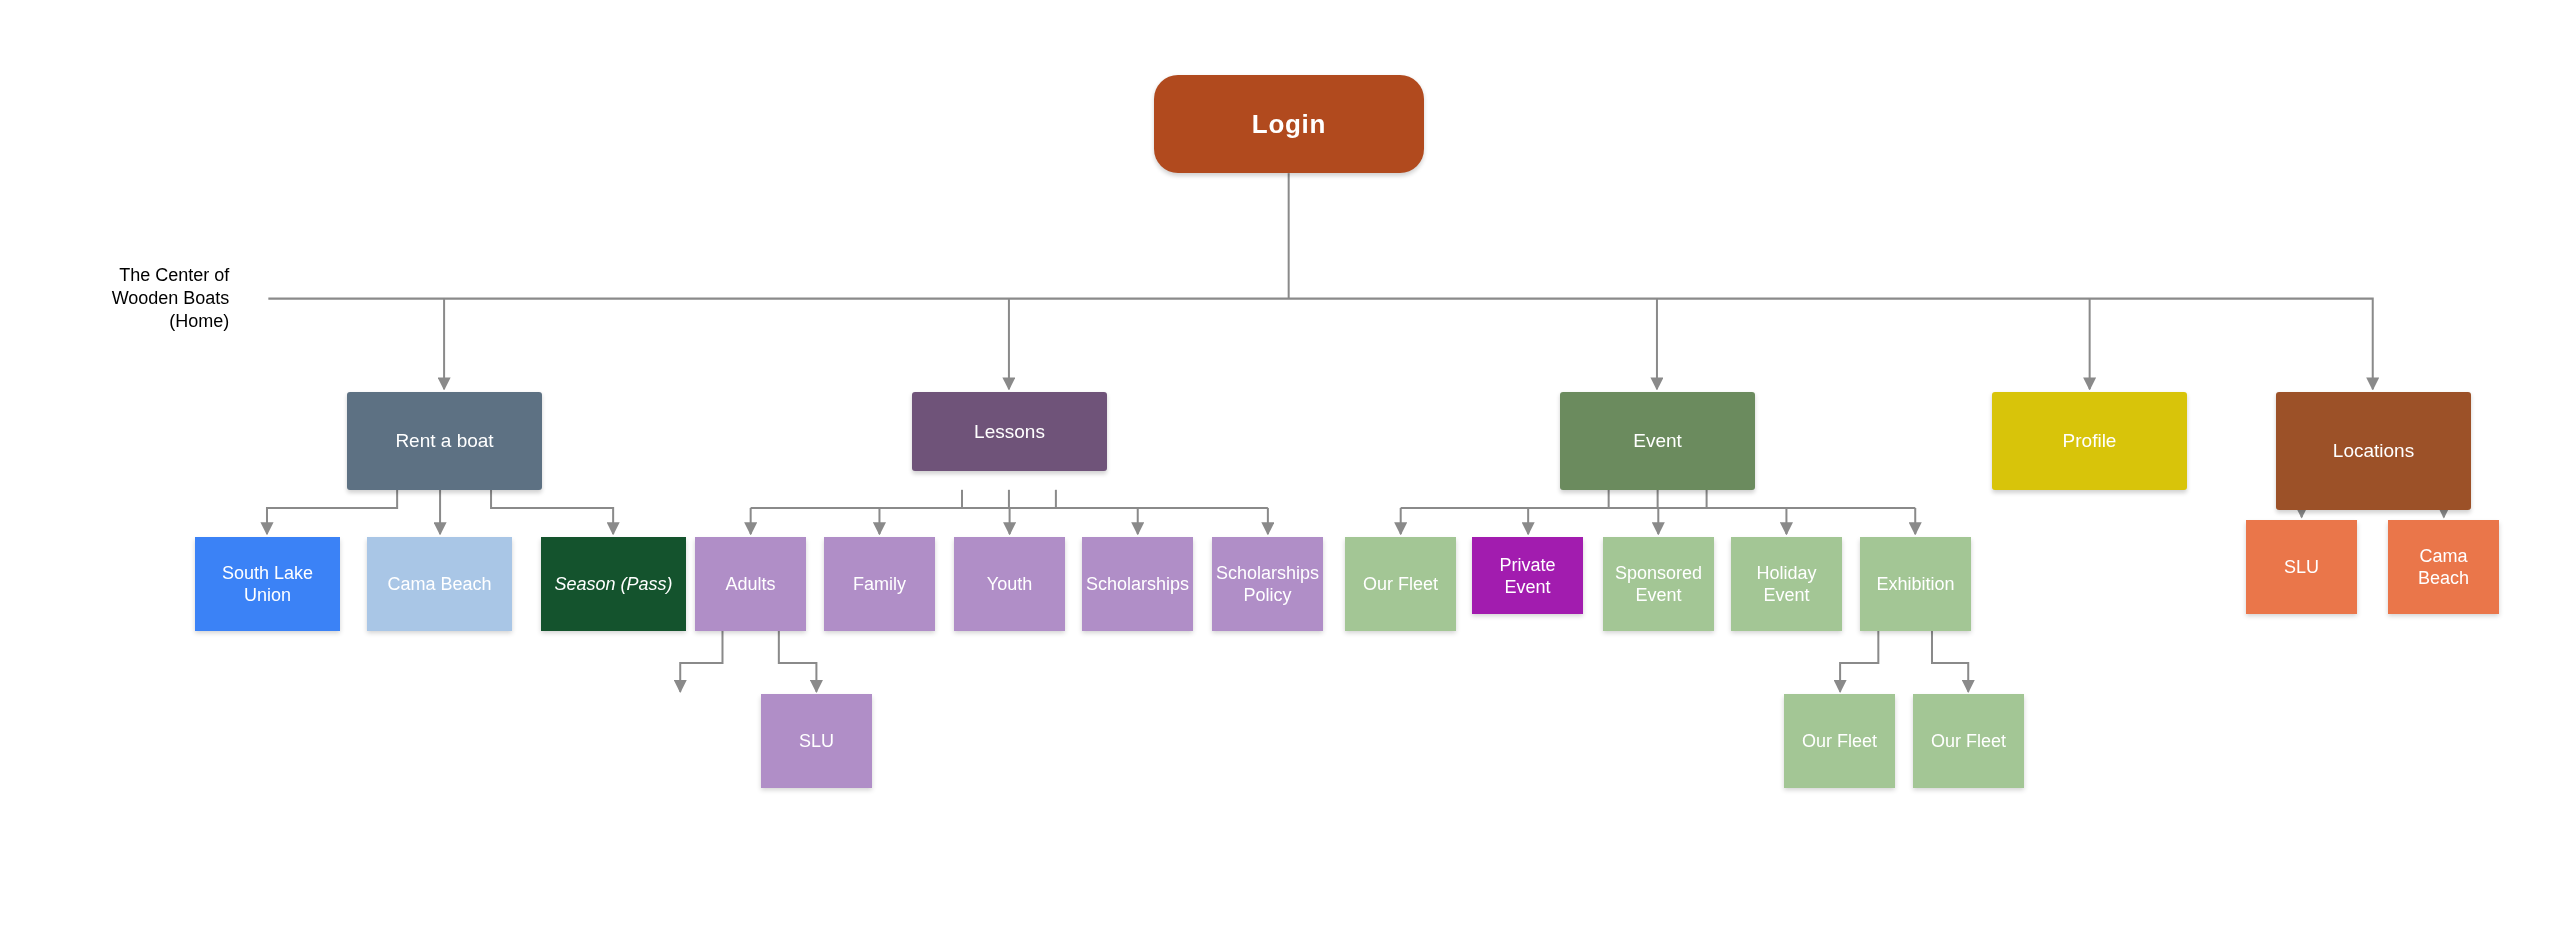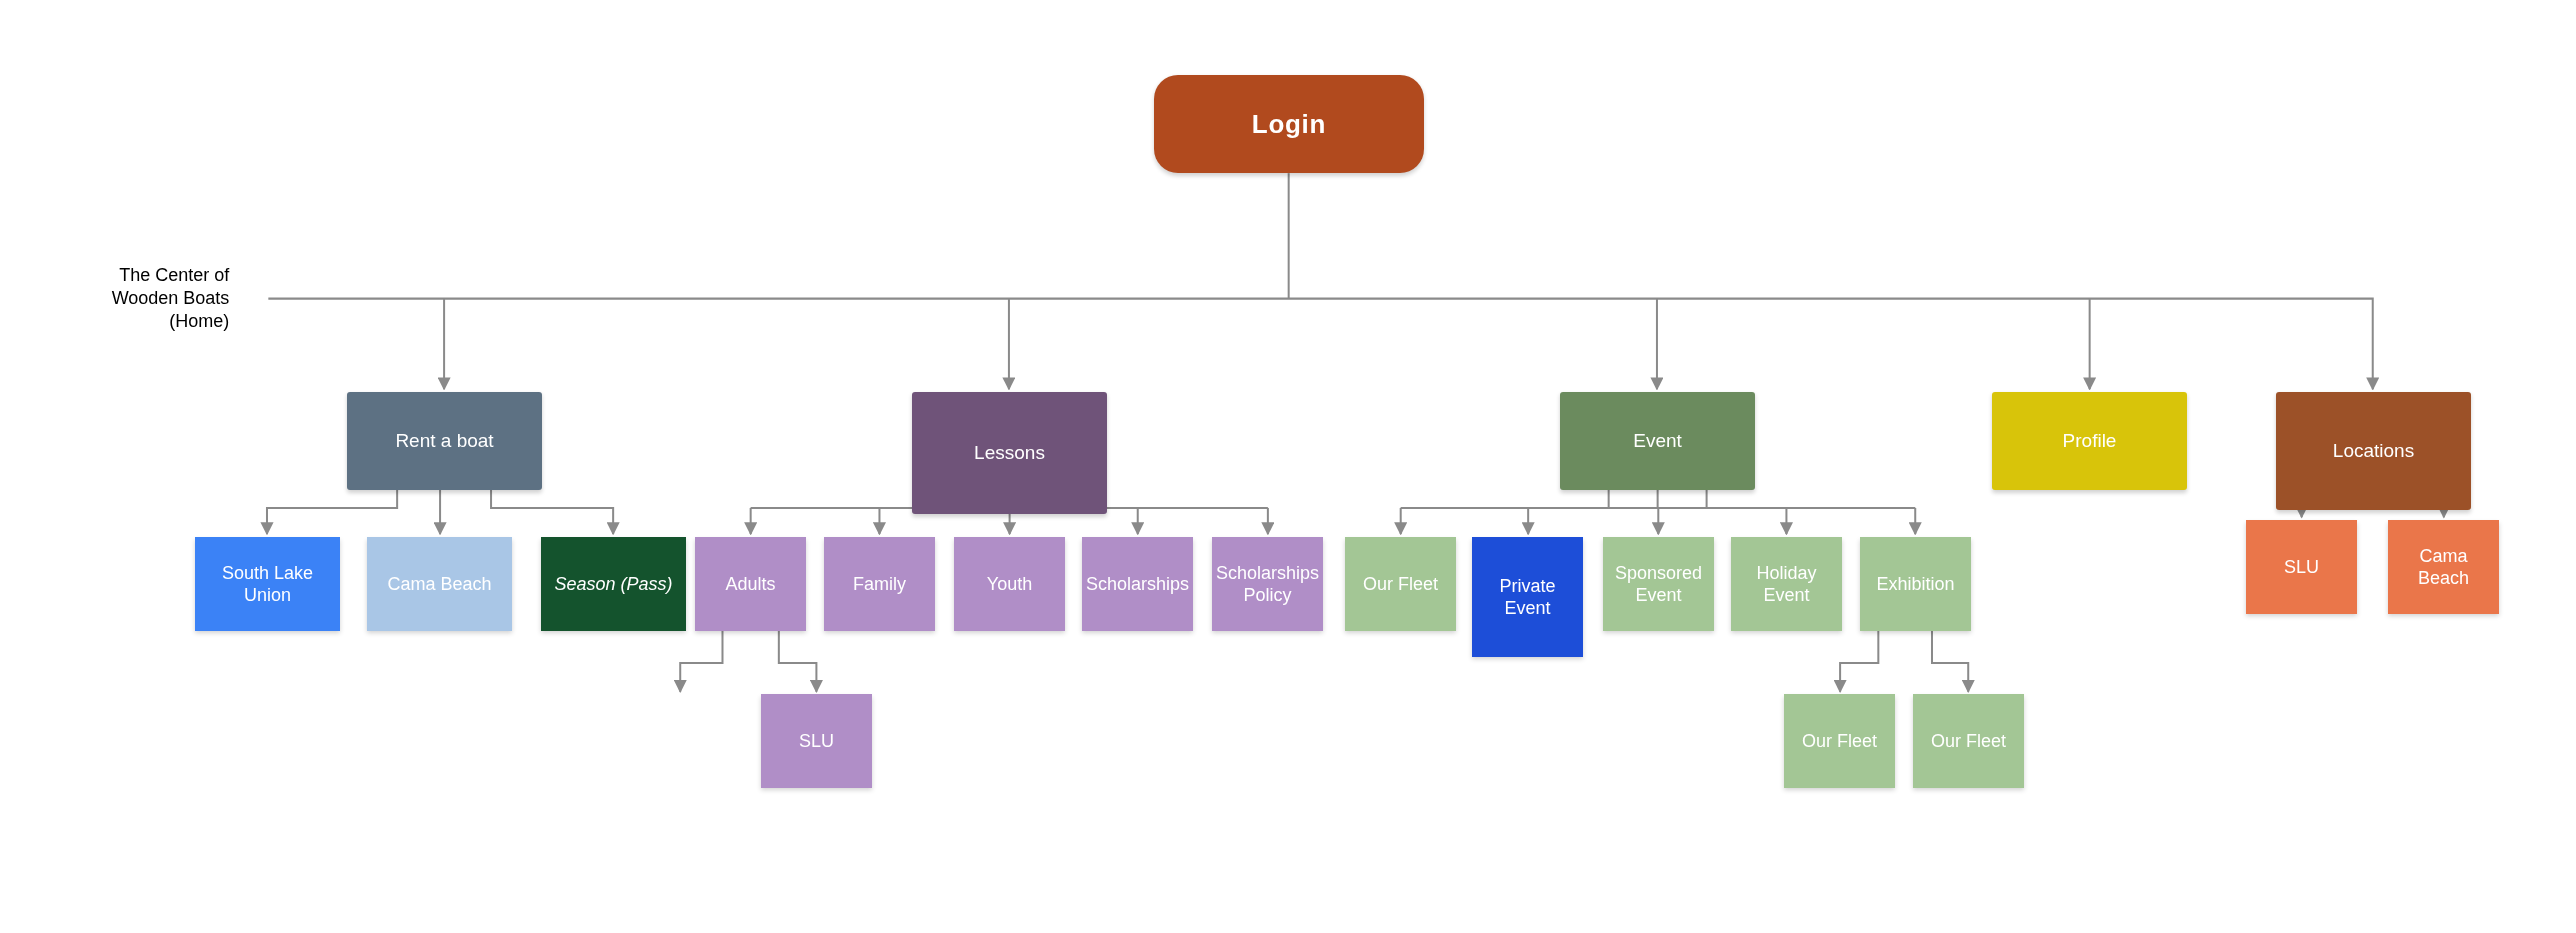--- a/index.html
+++ b/index.html
@@ -73,37 +73,37 @@
     <path class="conn" d="M2880,940 V988 H2934 V1031" marker-end="url(#arrow)" stroke="#8A8A8A"></path>
   </svg>
 
   <div id="home-label" class="node">The Center of
 Wooden Boats
 (Home)</div>
 
   <div class="node login" style="left: 1154px; top: 75px; width: 270px; height: 98px; background-color: rgb(177, 74, 30);">Login</div>
 
   <div class="node lvl1" style="left: 347px; top: 392px; width: 195px; height: 98px; background-color: rgb(93, 113, 131);">Rent a boat</div>
-  <div class="node lvl1" style="left: 912px; top: 392px; width: 195px; height: 122px; background-color: rgb(111, 83, 121);">Lessons</div>
+  <div class="node lvl1" style="left: 912px; top: 392px; width: 195px; height: 79px; background-color: rgb(111, 83, 121);">Lessons</div>
   <div class="node lvl1" style="left: 1560px; top: 392px; width: 195px; height: 98px; background-color: rgb(107, 139, 94);">Event</div>
   <div class="node lvl1" style="left: 1992px; top: 392px; width: 195px; height: 98px; background-color: rgb(216, 196, 10);">Profile</div>
   <div class="node lvl1" style="left: 2276px; top: 392px; width: 195px; height: 118px; background-color: rgb(156, 81, 40);">Locations</div>
 
   <div class="node" style="left: 195px; top: 537px; width: 145px; height: 94px; background-color: #3b82f6;">South Lake Union</div>
   <div class="node" style="left: 367px; top: 537px; width: 145px; height: 94px; background-color: rgb(169, 198, 230);">Cama Beach</div>
   <div class="node" style="left: 541px; top: 537px; width: 145px; height: 94px; background-color: #14532d; font-style: italic;">Season (Pass)</div>
 
   <div class="node" style="left: 695px; top: 537px; width: 111px; height: 94px; background-color: rgb(176, 142, 199);">Adults</div>
   <div class="node" style="left: 824px; top: 537px; width: 111px; height: 94px; background-color: rgb(176, 142, 199);">Family</div>
   <div class="node" style="left: 954px; top: 537px; width: 111px; height: 94px; background-color: rgb(176, 142, 199);">Youth</div>
   <div class="node" style="left: 1082px; top: 537px; width: 111px; height: 94px; padding: 0px 1.3px; background-color: rgb(176, 142, 199);">Scholarships</div>
   <div class="node" style="left: 1212px; top: 537px; width: 111px; height: 94px; background-color: rgb(176, 142, 199);">Scholarships Policy</div>
 
   <div class="node" style="left: 1345px; top: 537px; width: 111px; height: 94px; background-color: rgb(163, 198, 149);">Our Fleet</div>
-  <div class="node" style="left: 1472px; top: 537px; width: 111px; height: 120px; background-color: #1d4ed8;">Private Event</div>
+  <div class="node" style="left: 1472px; top: 537px; width: 111px; height: 77px; background-color: #a21caf;">Private Event</div>
   <div class="node" style="left: 1603px; top: 537px; width: 111px; height: 94px; background-color: rgb(163, 198, 149);">Sponsored Event</div>
   <div class="node" style="left: 1731px; top: 537px; width: 111px; height: 94px; background-color: rgb(163, 198, 149);">Holiday Event</div>
   <div class="node" style="left: 1860px; top: 537px; width: 111px; height: 94px; background-color: rgb(163, 198, 149);">Exhibition</div>
 
   <div class="node" style="left: 2246px; top: 520px; width: 111px; height: 94px; background-color: rgb(234, 118, 74);">SLU</div>
   <div class="node tightwrap" style="left: 2388px; top: 520px; width: 111px; height: 94px; background-color: rgb(234, 118, 74);">Cama Beach</div>
 
   <div class="node" style="left: 761px; top: 694px; width: 111px; height: 94px; background-color: rgb(176, 142, 199);">SLU</div>
 
   <div class="node" style="left: 1784px; top: 694px; width: 111px; height: 94px; background-color: rgb(163, 198, 149);">Our Fleet</div>

